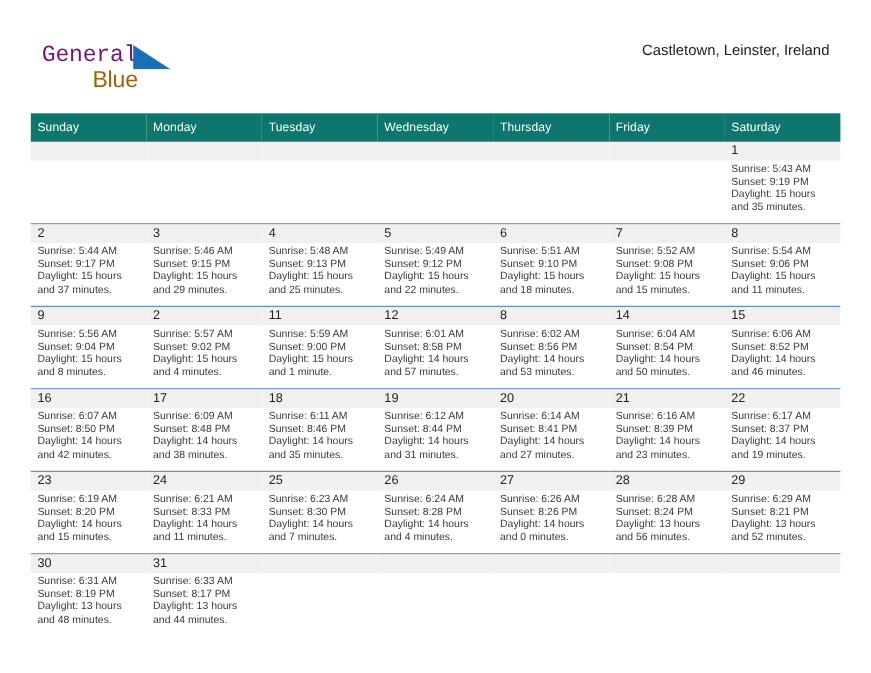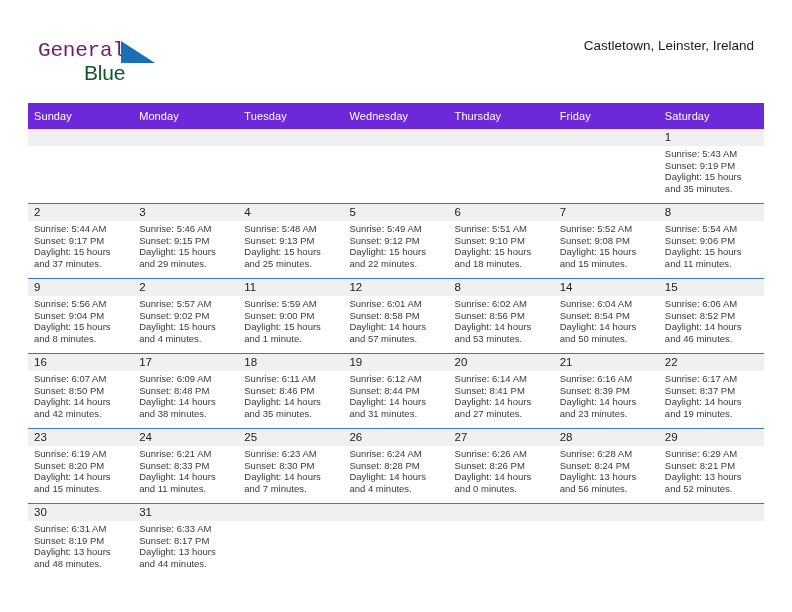--- a/index.html
+++ b/index.html
@@ -45,21 +45,21 @@
     color: #701a75;
     font-family: Liberation Mono, monospace;
     line-height: 26px;
   }
   .logo-blue {
     position: absolute;
     left: 46px;
     top: 22px;
     font-size: 21px;
     letter-spacing: -0.2px;
-    color: #14532d;
+    color: #a16207;
     font-family: "Liberation Sans", sans-serif;
     line-height: 26px;
   }
   .logo-flag {
     position: absolute;
     left: 83px;
     top: 3px;
     width: 34px;
     height: 22px;
   }
@@ -89,21 +89,21 @@
     position: absolute;
     left: 28px;
     top: 103px;
     width: 736px;
     border-collapse: collapse;
     table-layout: fixed;
   }
   .calendar col { width: 105.14px; }
 
   thead th {
-    background: #6d28d9;
+    background: #0f766e;
     color: #ffffff;
     font-size: 11px;
     font-weight: normal;
     text-align: left;
     padding: 5px 0 5px 6px;
     height: 16px;
     vertical-align: middle;
     letter-spacing: 0.1px;
   }
 

